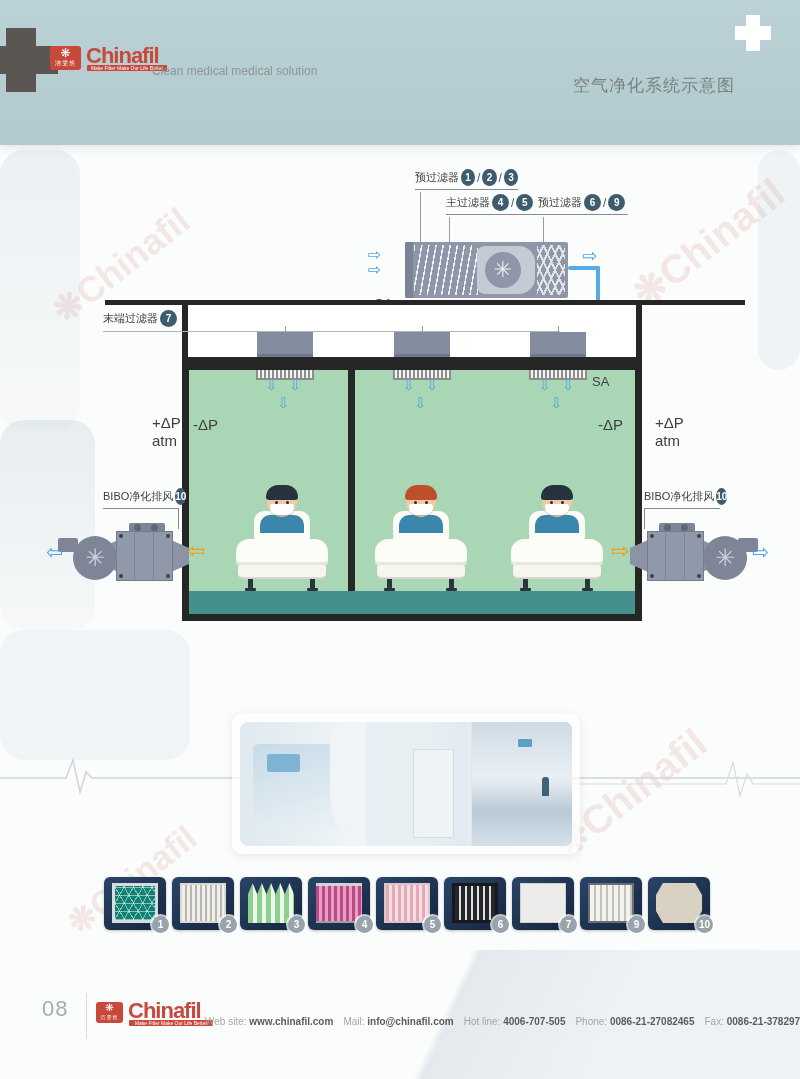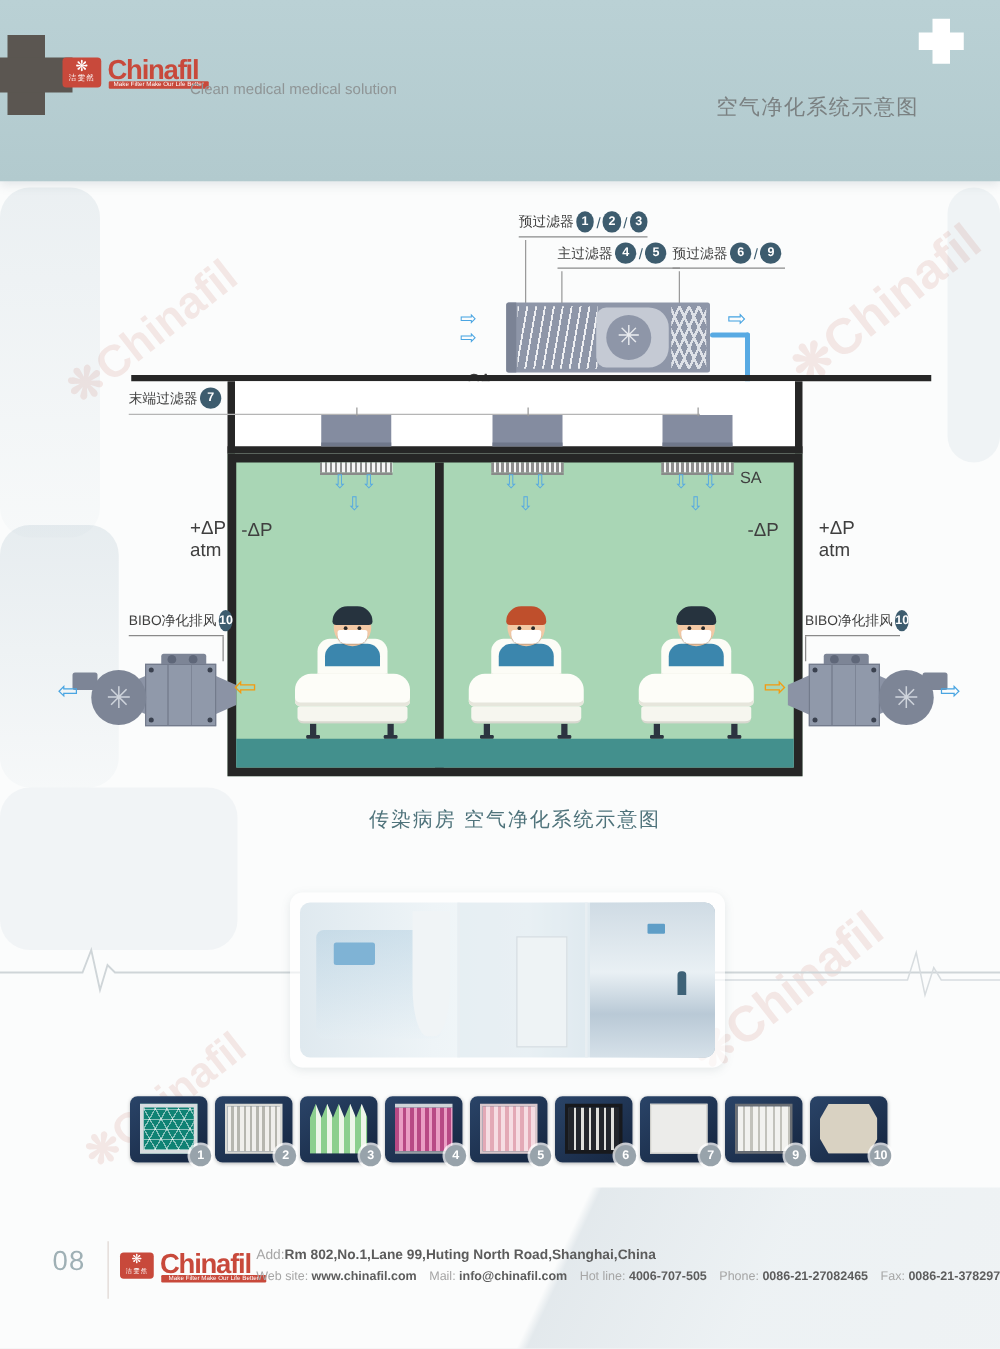--- a/index.html
+++ b/index.html
@@ -338,21 +338,20 @@
     <div class="bolt" style="left:2px;top:2px;"></div>
       <div class="bolt" style="right:2px;top:2px;"></div>
     <div class="bolt" style="left:2px;bottom:2px;"></div>
       <div class="bolt" style="right:2px;bottom:2px;"></div>
   </div>
   <div class="fantail" style="left:738px;top:538px;"></div>
   <div class="fanblob" style="left:703px;top:536px;">✳</div>
   <div class="arrow" style="left:752px;top:542px;font-size:20px;">⇨</div>
   <div class="arrow orange" style="left:611px;top:540px;font-size:22px;">⇨</div>
 
-  <div class="caption">传染病房 空气净化系统示意图</div>
 
   <svg class="ecg" width="800" height="70" viewBox="0 0 800 70">
     <path d="M0 38 H66 L73 20 L80 52 L86 32 L92 38 H800" fill="none" stroke="#cfd5d8" stroke-width="1.5"></path>
     <path d="M560 44 H726 L733 22 L740 56 L747 34 L753 44 H800" fill="none" stroke="#d7dcdf" stroke-width="1.2"></path>
   </svg>
   <div class="photo-card"></div>
   <div class="photo">
     <div class="equip"></div>
     <div class="monitor"></div>
     <div class="curtain"></div>
@@ -405,23 +404,20 @@
   <div class="pagenum">08</div>
   <div class="f-div"></div>
   <div class="logo" style="left:96px;top:1002px;">
     <span class="box" style="width:27px;height:21px;">
       <span class="fl" style="font-size:10px;line-height:12px;">❋</span>
       <span class="bx" style="font-size:5px;line-height:6px;">洁雯然</span>
     </span>
     <span class="nm" style="left:32px;top:-4px;">Chinafil</span>
     <span class="tg" style="left:33px;top:18px;width:84px;">Make Filter Make Our Life Better</span>
   </div>
-  <div class="f-line1">
-    <span class="f-lab">Add:</span><span class="f-val">Rm 802,No.1,Lane 99,Huting North Road,Shanghai,China</span>
-  </div>
   <div class="f-line2">
     <span><span class="f-lab">Web site:</span> <span class="f-val">www.chinafil.com</span></span>
     <span><span class="f-lab">Mail:</span> <span class="f-val">info@chinafil.com</span></span>
     <span><span class="f-lab">Hot line:</span> <span class="f-val">4006-707-505</span></span>
     <span><span class="f-lab">Phone:</span> <span class="f-val">0086-21-27082465</span></span>
     <span><span class="f-lab">Fax:</span> <span class="f-val">0086-21-37829728</span></span>
   </div>
 
 </div>
 

